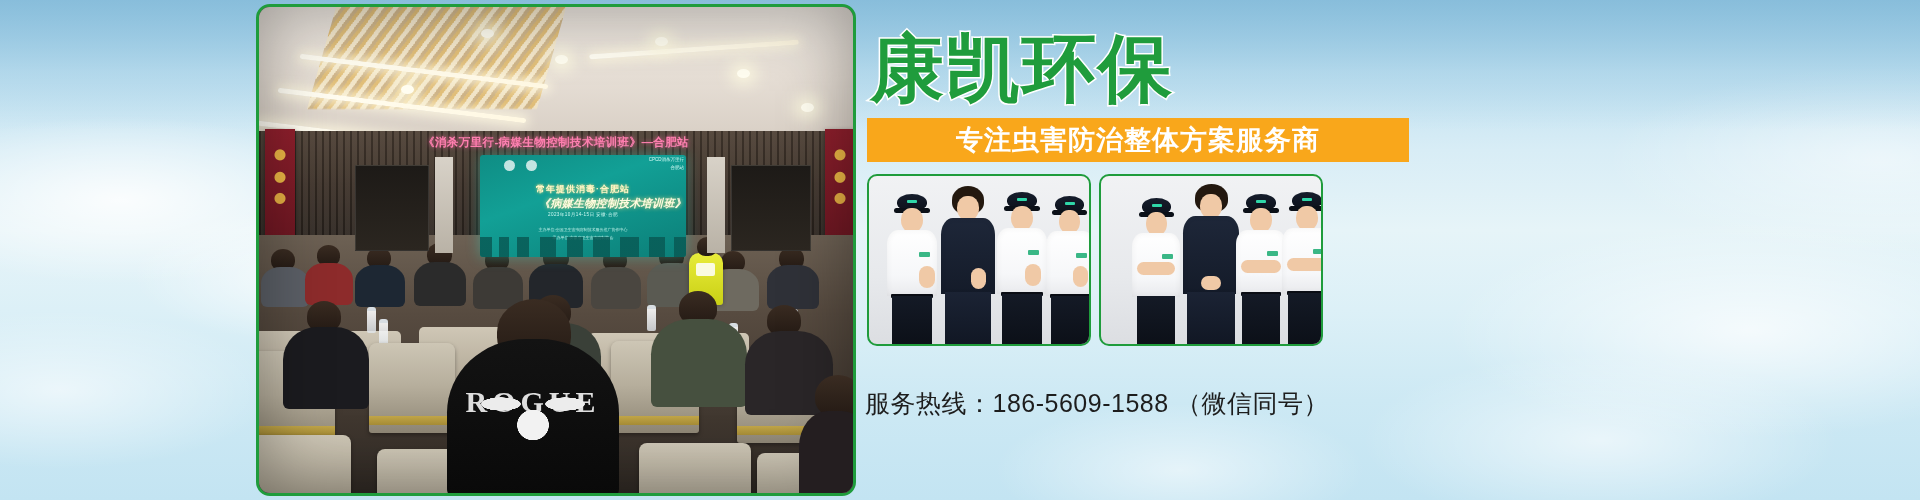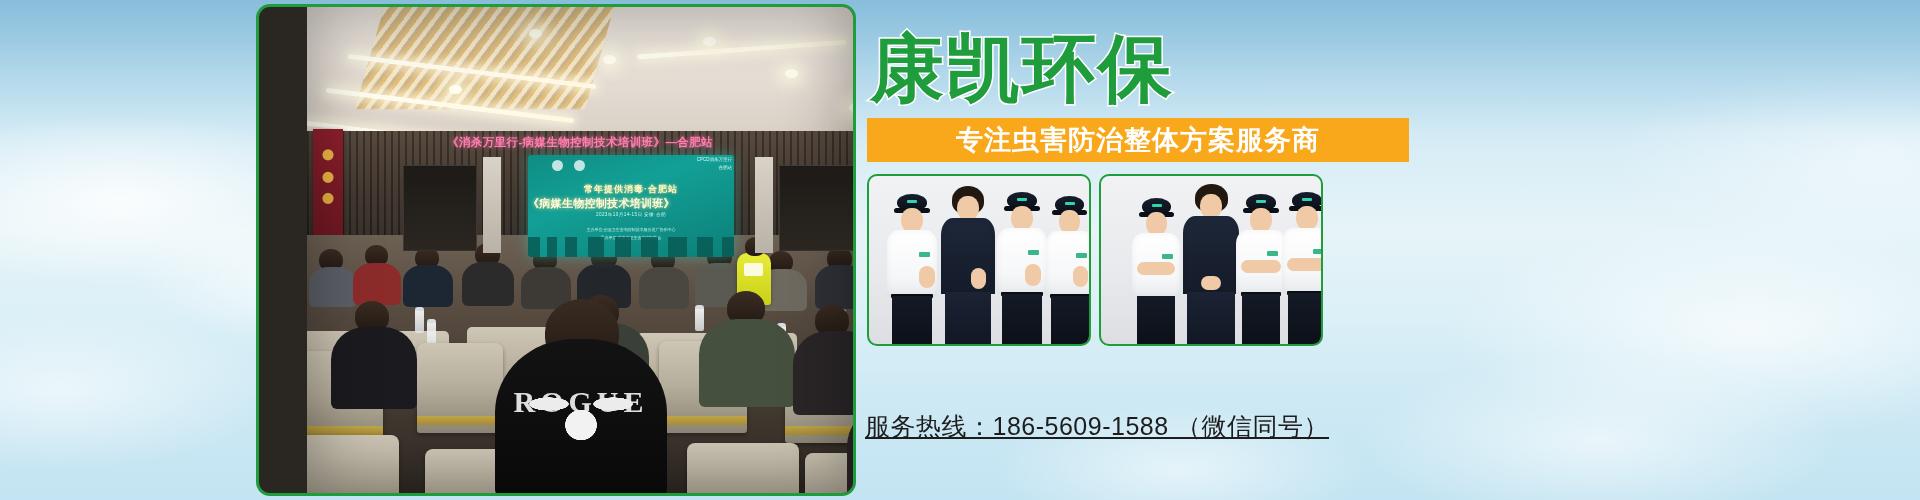--- a/index.html
+++ b/index.html
@@ -40,21 +40,21 @@
     position:absolute; left:0; top:0; width:100%; height:130px;
     background:linear-gradient(180deg, rgba(125,182,214,.75) 0%, rgba(150,198,224,.35) 55%, rgba(255,255,255,0) 100%);
   }
 
   
   .photo-frame{
     position:absolute; left:256px; top:4px; width:600px; height:492px;
     border:3px solid #1f9c3c; border-radius:14px; overflow:hidden;
     background:#2a2622;
   }
-  .conf{ position:absolute; inset:0; overflow:hidden; background:#3a3330;margin-left:48px; }
+  .conf{ position:absolute; inset:0; overflow:hidden; background:#3a3330; }
 
   
   .ceiling{
     position:absolute; left:0; top:0; width:100%; height:128px;
     background:linear-gradient(180deg,#efe9e2 0%,#e6ded5 55%,#d9d0c6 100%);
   }
   .ceil-strip{
     position:absolute; height:5px; border-radius:3px;
     background:linear-gradient(90deg,#fffdf3,#fff8e2);
     box-shadow:0 0 12px 3px rgba(255,250,225,.9);
@@ -114,23 +114,24 @@
   .led-corner{
     position:absolute; right:2px; top:2px; font-size:4.5px; color:#d7fff8; text-align:right; line-height:1.35;
   }
   .led-dot{ position:absolute; top:5px; width:11px; height:11px; border-radius:50%; background:rgba(255,255,255,.75); }
   .led-t1{
     position:absolute; left:0; right:0; top:28px; text-align:center;
     font-size:9px; color:#fff6c8; font-weight:bold; letter-spacing:1px;
     text-shadow:0 0 3px rgba(255,225,120,.9);
   }
   .led-t2{
-    position:absolute; left:0; right:0; top:41px; text-align:left;
+    position:absolute; left:0; right:0; top:41px; text-align:right;
     font-size:11px; color:#fffbe0; font-weight:bold; letter-spacing:.3px;
     text-shadow:0 0 4px rgba(255,230,130,.9);
+    font-style:italic;
   }
   .led-t3{
     position:absolute; left:0; right:0; top:57px; text-align:center;
     font-size:4.6px; color:#cffaf2; letter-spacing:.4px;
   }
   .led-t4{
     position:absolute; left:0; right:0; top:72px; text-align:center;
     font-size:4px; color:#bdf0e7; line-height:1.5;
   }
   .skyline{
@@ -276,21 +277,21 @@
   .p-pants.suitp{ background:linear-gradient(180deg,#1b2334,#111724); }
   .p-belt{ position:absolute; height:4px; background:#0a0d14; border-radius:1px; }
   .p-arm{ position:absolute; border-radius:8px; background:#f0c9a6; }
   .p-logo{ position:absolute; width:11px; height:5px; border-radius:1px; background:#2fb37f; opacity:.95; }
 
   .info-line{
     position:absolute; left:3px;
     font-size:25px; color:#1d1d1d; letter-spacing:.5px; white-space:nowrap;
   }
   .info-line.l1{ top:362px; }
-  .info-line.l2{ top:410px;text-decoration:underline; }
+  .info-line.l2{ top:387px; }
 </style>
 </head>
 <body>
 
 <div id="banner-root">
 
   <div class="sky-base"></div>
   <div class="cloud-layer"></div>
   <div class="sky-top-dark"></div>
 

